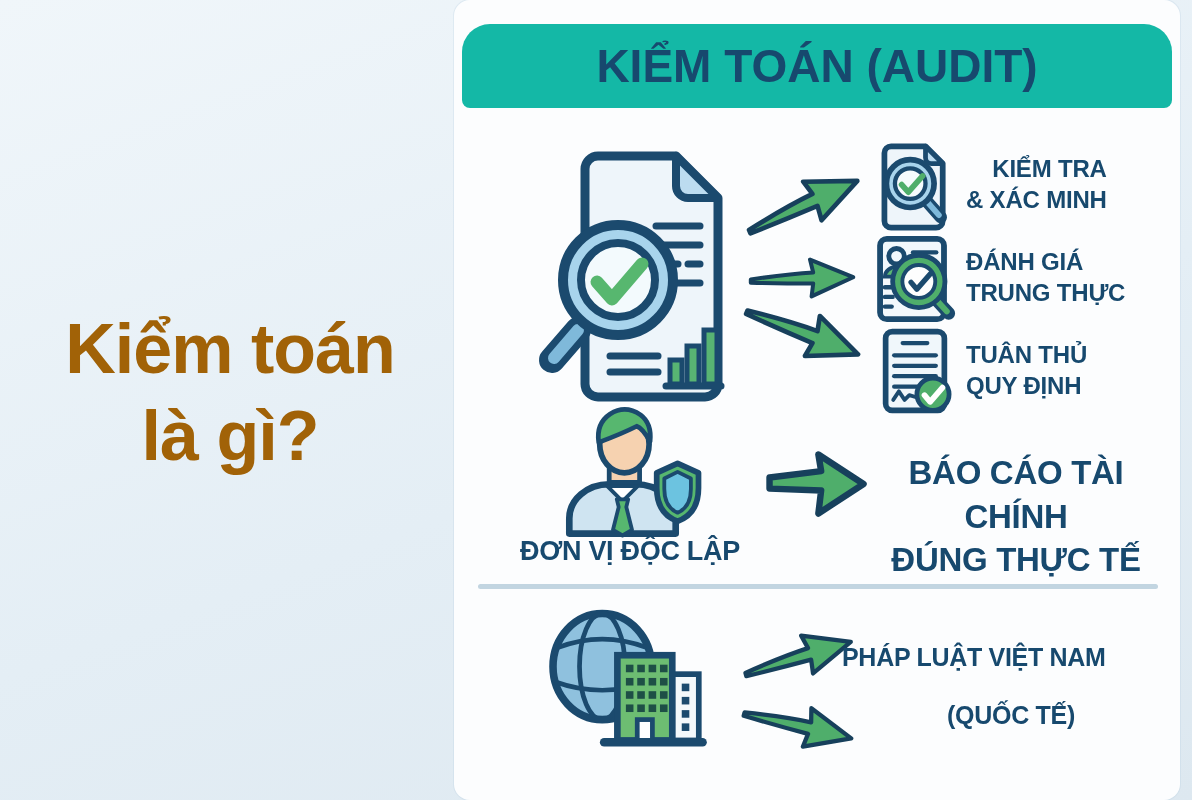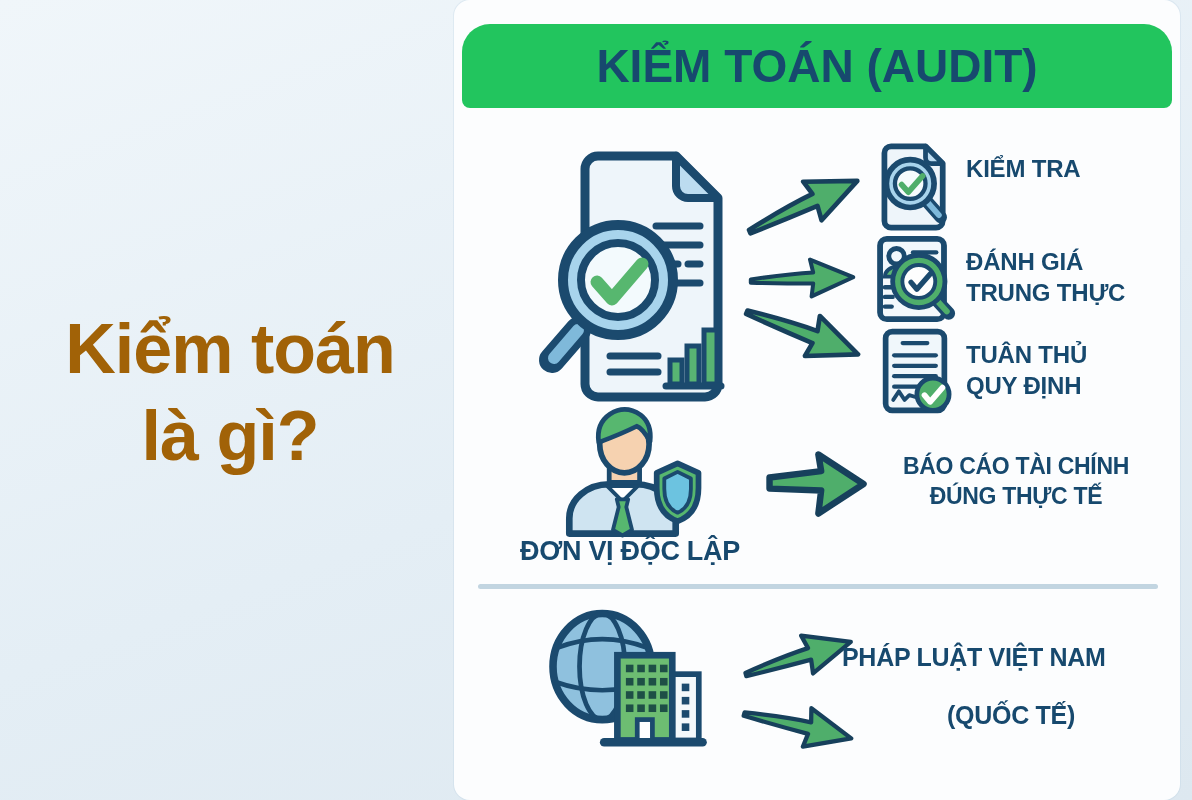--- a/index.html
+++ b/index.html
@@ -19,21 +19,21 @@
   }
 
   
   .panel {
     position:absolute; left:454px; top:0; width:726px; height:800px;
     background:#fcfdfe; border-radius:16px;
     box-shadow:0 0 0 1px rgba(180,205,225,.25);
   }
   .header-band {
     position:absolute; left:8px; top:24px; width:710px; height:84px;
-    background:#22c55e; border-radius:28px 28px 8px 8px;
+    background:#14b8a6; border-radius:28px 28px 8px 8px;
     display:flex; align-items:center; justify-content:center;
   }
   .header-band .title {
     color:#17496e; font-weight:bold; font-size:46px; letter-spacing:0;
   }
 
   
   .navy { color:#17496e; font-weight:bold; }
   .item-label { position:absolute; font-size:24px; line-height:1.3; letter-spacing:-.2px; }
   .caption { position:absolute; text-align:center; font-size:27px; letter-spacing:-.3px; }
@@ -41,21 +41,21 @@
   
   .abs { position:absolute; }
 
   .divider {
     position:absolute; left:24px; top:584px; width:680px; height:5px;
     background:#c2d5e1; border-radius:3px;
   }
 
   .result-text {
     position:absolute; left:404px; top:451px; width:316px;
-    text-align:center; font-size:23px; line-height:1.32; letter-spacing:-.3px;
+    text-align:center; font-size:33px; line-height:1.32; letter-spacing:-.3px;
   }
   .fdi-text1 { position:absolute; left:388px; top:643px; width:330px; font-size:25px; text-align:left; letter-spacing:-.3px; }
   .fdi-text2 { position:absolute; left:392px; top:699px; width:330px; font-size:25px; line-height:1.3; text-align:center; letter-spacing:-.3px; }
 
   svg { display:block; overflow:visible; }
 </style>
 </head>
 <body>
 
 <div class="stage">
@@ -110,20 +110,21 @@
       <path d="M20,6 h36 l18,18 v60 a7,7 0 0 1 -7,7 H20 a7,7 0 0 1 -7,-7 V13 a7,7 0 0 1 7,-7 z" fill="#eef5fa" stroke="#1b4a6e" stroke-width="6" stroke-linejoin="round"></path>
       <path d="M56,6 v12 a6,6 0 0 0 6,6 h12 z" fill="#bcdcf0" stroke="#1b4a6e" stroke-width="5" stroke-linejoin="round"></path>
       <line x1="56" y1="62" x2="72" y2="80" stroke="#1b4a6e" stroke-width="13" stroke-linecap="round"></line>
       <line x1="56" y1="62" x2="70" y2="78" stroke="#7fb9da" stroke-width="6" stroke-linecap="round"></line>
       <circle cx="40" cy="45" r="25" fill="#a8d4ec" stroke="#1b4a6e" stroke-width="6"></circle>
       <circle cx="40" cy="45" r="16" fill="#f6fbfd" stroke="#1b4a6e" stroke-width="4.5"></circle>
       <path d="M31,46 l7,8 l15,-17" fill="none" stroke="#4fae6b" stroke-width="6" stroke-linecap="round" stroke-linejoin="round"></path>
     </svg>
     <div class="item-label navy" style="left:512px; top:153px;text-align:right;">
       <div>KIỂM TRA</div>
+      <div>&amp; XÁC MINH</div>
     </div>
 
     <svg class="abs" style="left:414px; top:233px;" width="90" height="92" viewBox="0 0 92 95">
       <rect x="12" y="6" width="66" height="83" rx="7" fill="#f2f8fc" stroke="#1b4a6e" stroke-width="6"></rect>
       <circle cx="29" cy="24" r="8" fill="#f2f8fc" stroke="#1b4a6e" stroke-width="5"></circle>
       <path d="M17,45 a12,10 0 0 1 24,0 z" fill="#5cb873" stroke="#1b4a6e" stroke-width="4"></path>
       <g stroke="#1b4a6e" stroke-width="4.5" stroke-linecap="round">
         <line x1="46" y1="20" x2="70" y2="20"></line>
         <line x1="17" y1="56" x2="27" y2="56"></line>
         <line x1="17" y1="66" x2="25" y2="66"></line>

